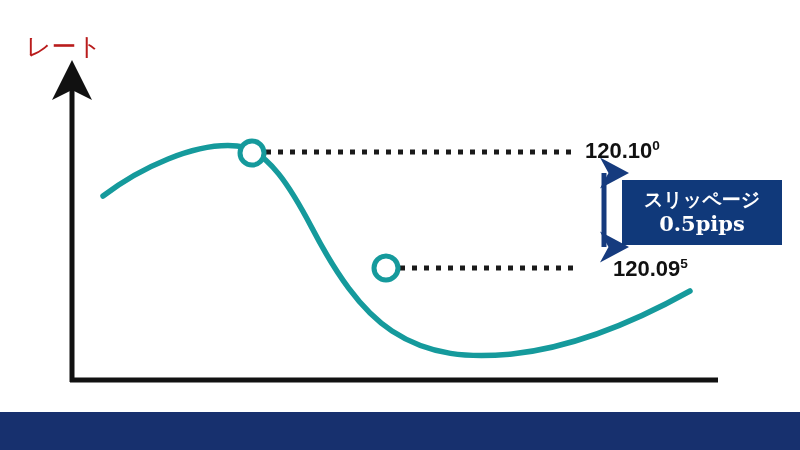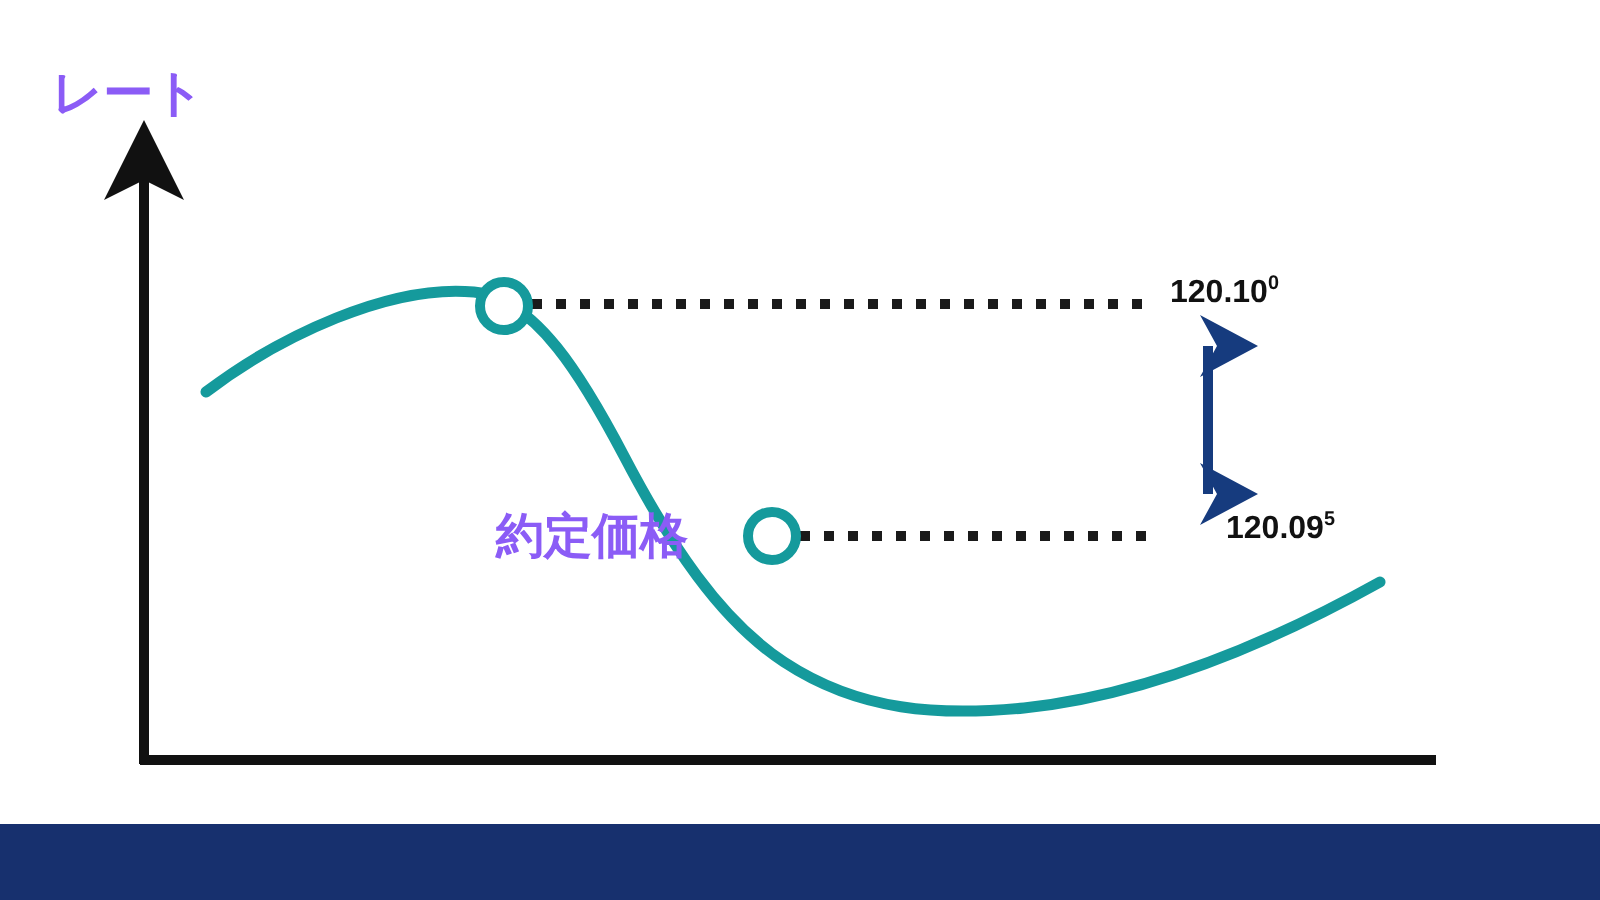--- a/index.html
+++ b/index.html
@@ -23,22 +23,22 @@
     left: 0;
     top: 0;
     width: 800px;
     height: 450px;
   }
 
   
   .lbl {
     position: absolute;
     white-space: nowrap;
-    color: #8b5cf6;
-    font-weight: 700;
+    color: #b91c1c;
+    font-weight: 400;
   }
   #axis-y-label {
     left: 26px;
     top: 30px;
     font-size: 25px;
     letter-spacing: 0px;
     font-family: "DejaVu Sans", "Liberation Sans", sans-serif;
   }
   #order-price-label {
     left: 183px;
@@ -50,21 +50,21 @@
     left: 248px;
     top: 252px;
     font-size: 24px;
     font-family: "DejaVu Sans", "Liberation Sans", sans-serif;
   }
   .price-val {
     position: absolute;
     white-space: nowrap;
     color: #111111;
     font-weight: 700;
-    font-size: 16px;
+    font-size: 22px;
     font-family: "Liberation Sans", "DejaVu Sans", sans-serif;
   }
   .price-val sup {
     font-size: 0.62em;
     font-weight: 700;
     vertical-align: super;
     line-height: 0;
   }
   #price-top {
     left: 585px;
@@ -150,26 +150,29 @@
     <circle cx="252" cy="153" r="12" fill="#ffffff" stroke="#159a9c" stroke-width="5"></circle>
 
     <circle cx="386" cy="268" r="12" fill="#ffffff" stroke="#159a9c" stroke-width="5"></circle>
 
     <line x1="604" y1="173" x2="604" y2="247" stroke="#163b7e" stroke-width="5" marker-start="url(#nav-arrow-up)" marker-end="url(#nav-arrow-down)"></line>
   </svg>
 
   <div class="lbl" id="axis-y-label">レート</div>
 
 
-  <div class="lbl" id="exec-price-label">約定価格</div>
 
   <div class="price-val" id="price-top">
     <span>120.10</span><sup>0</sup>
   </div>
 
   <div class="price-val" id="price-bottom">
     <span>120.09</span><sup>5</sup>
   </div>
 
+  <div id="slippage-box">
+    <div id="slippage-title">スリッページ</div>
+    <div id="slippage-value">0.5pips</div>
+  </div>
 
   <div id="bottom-bar"></div>
 
 </div>
 
 </body></html>

